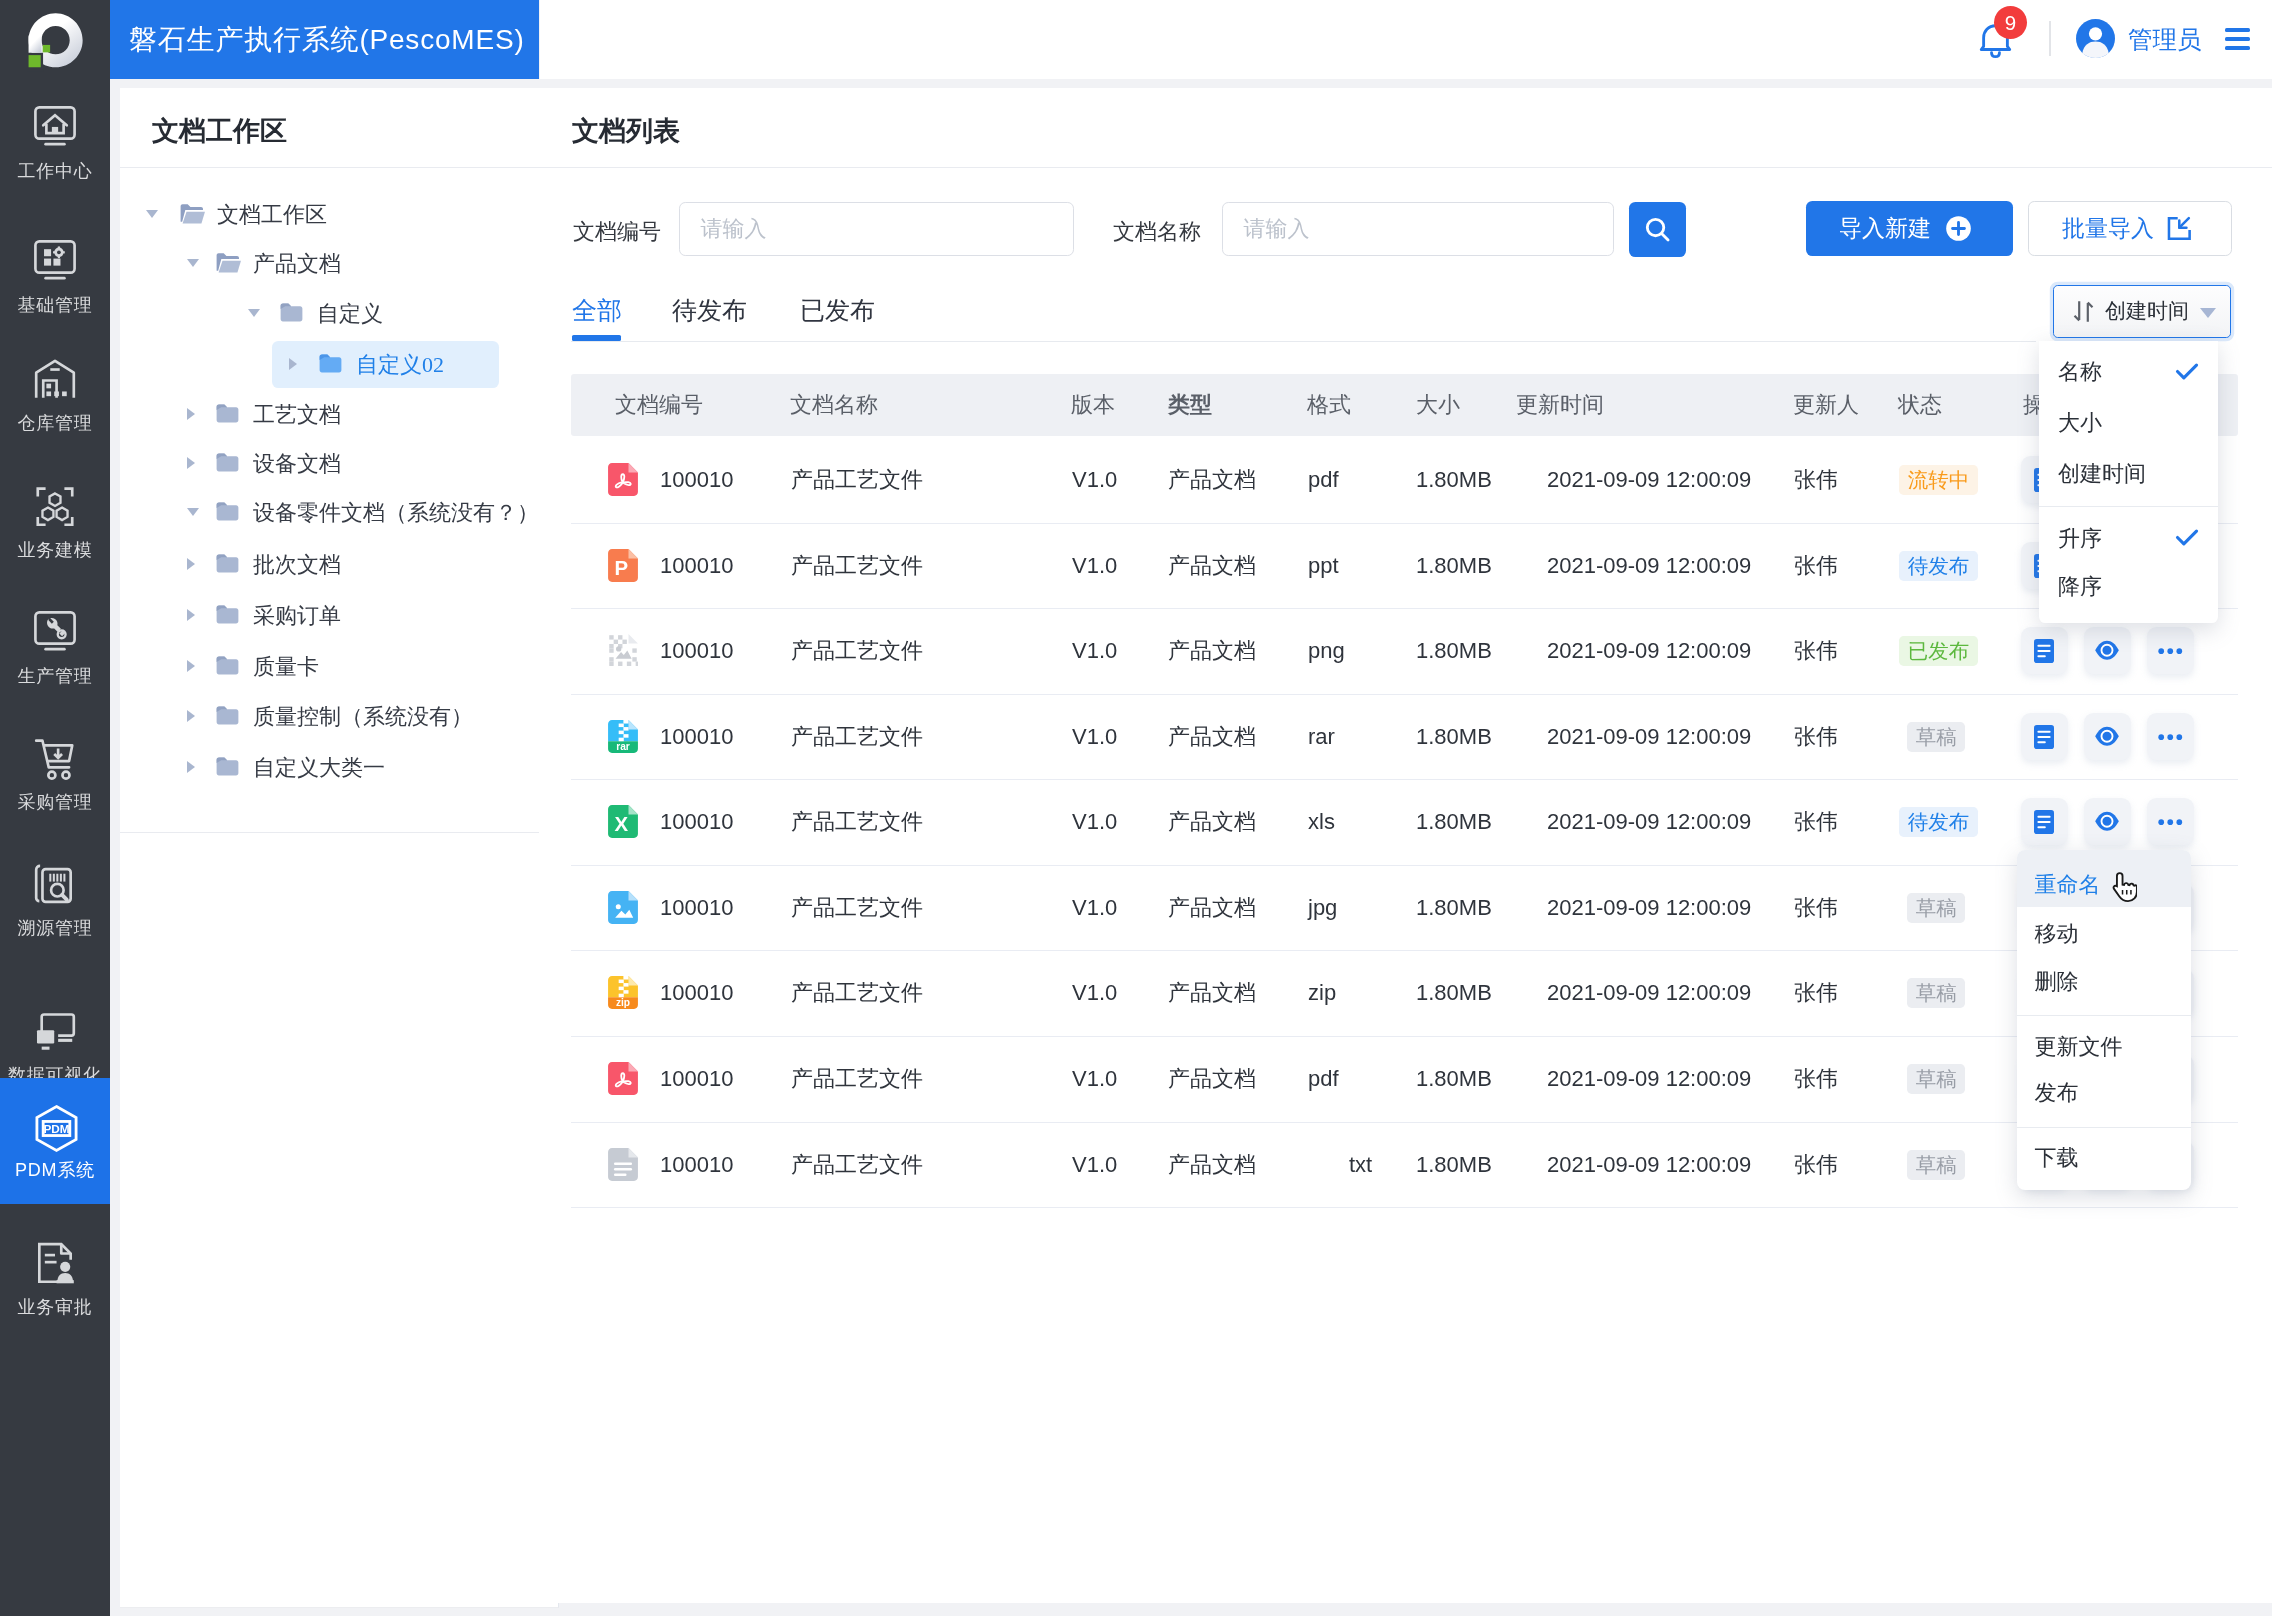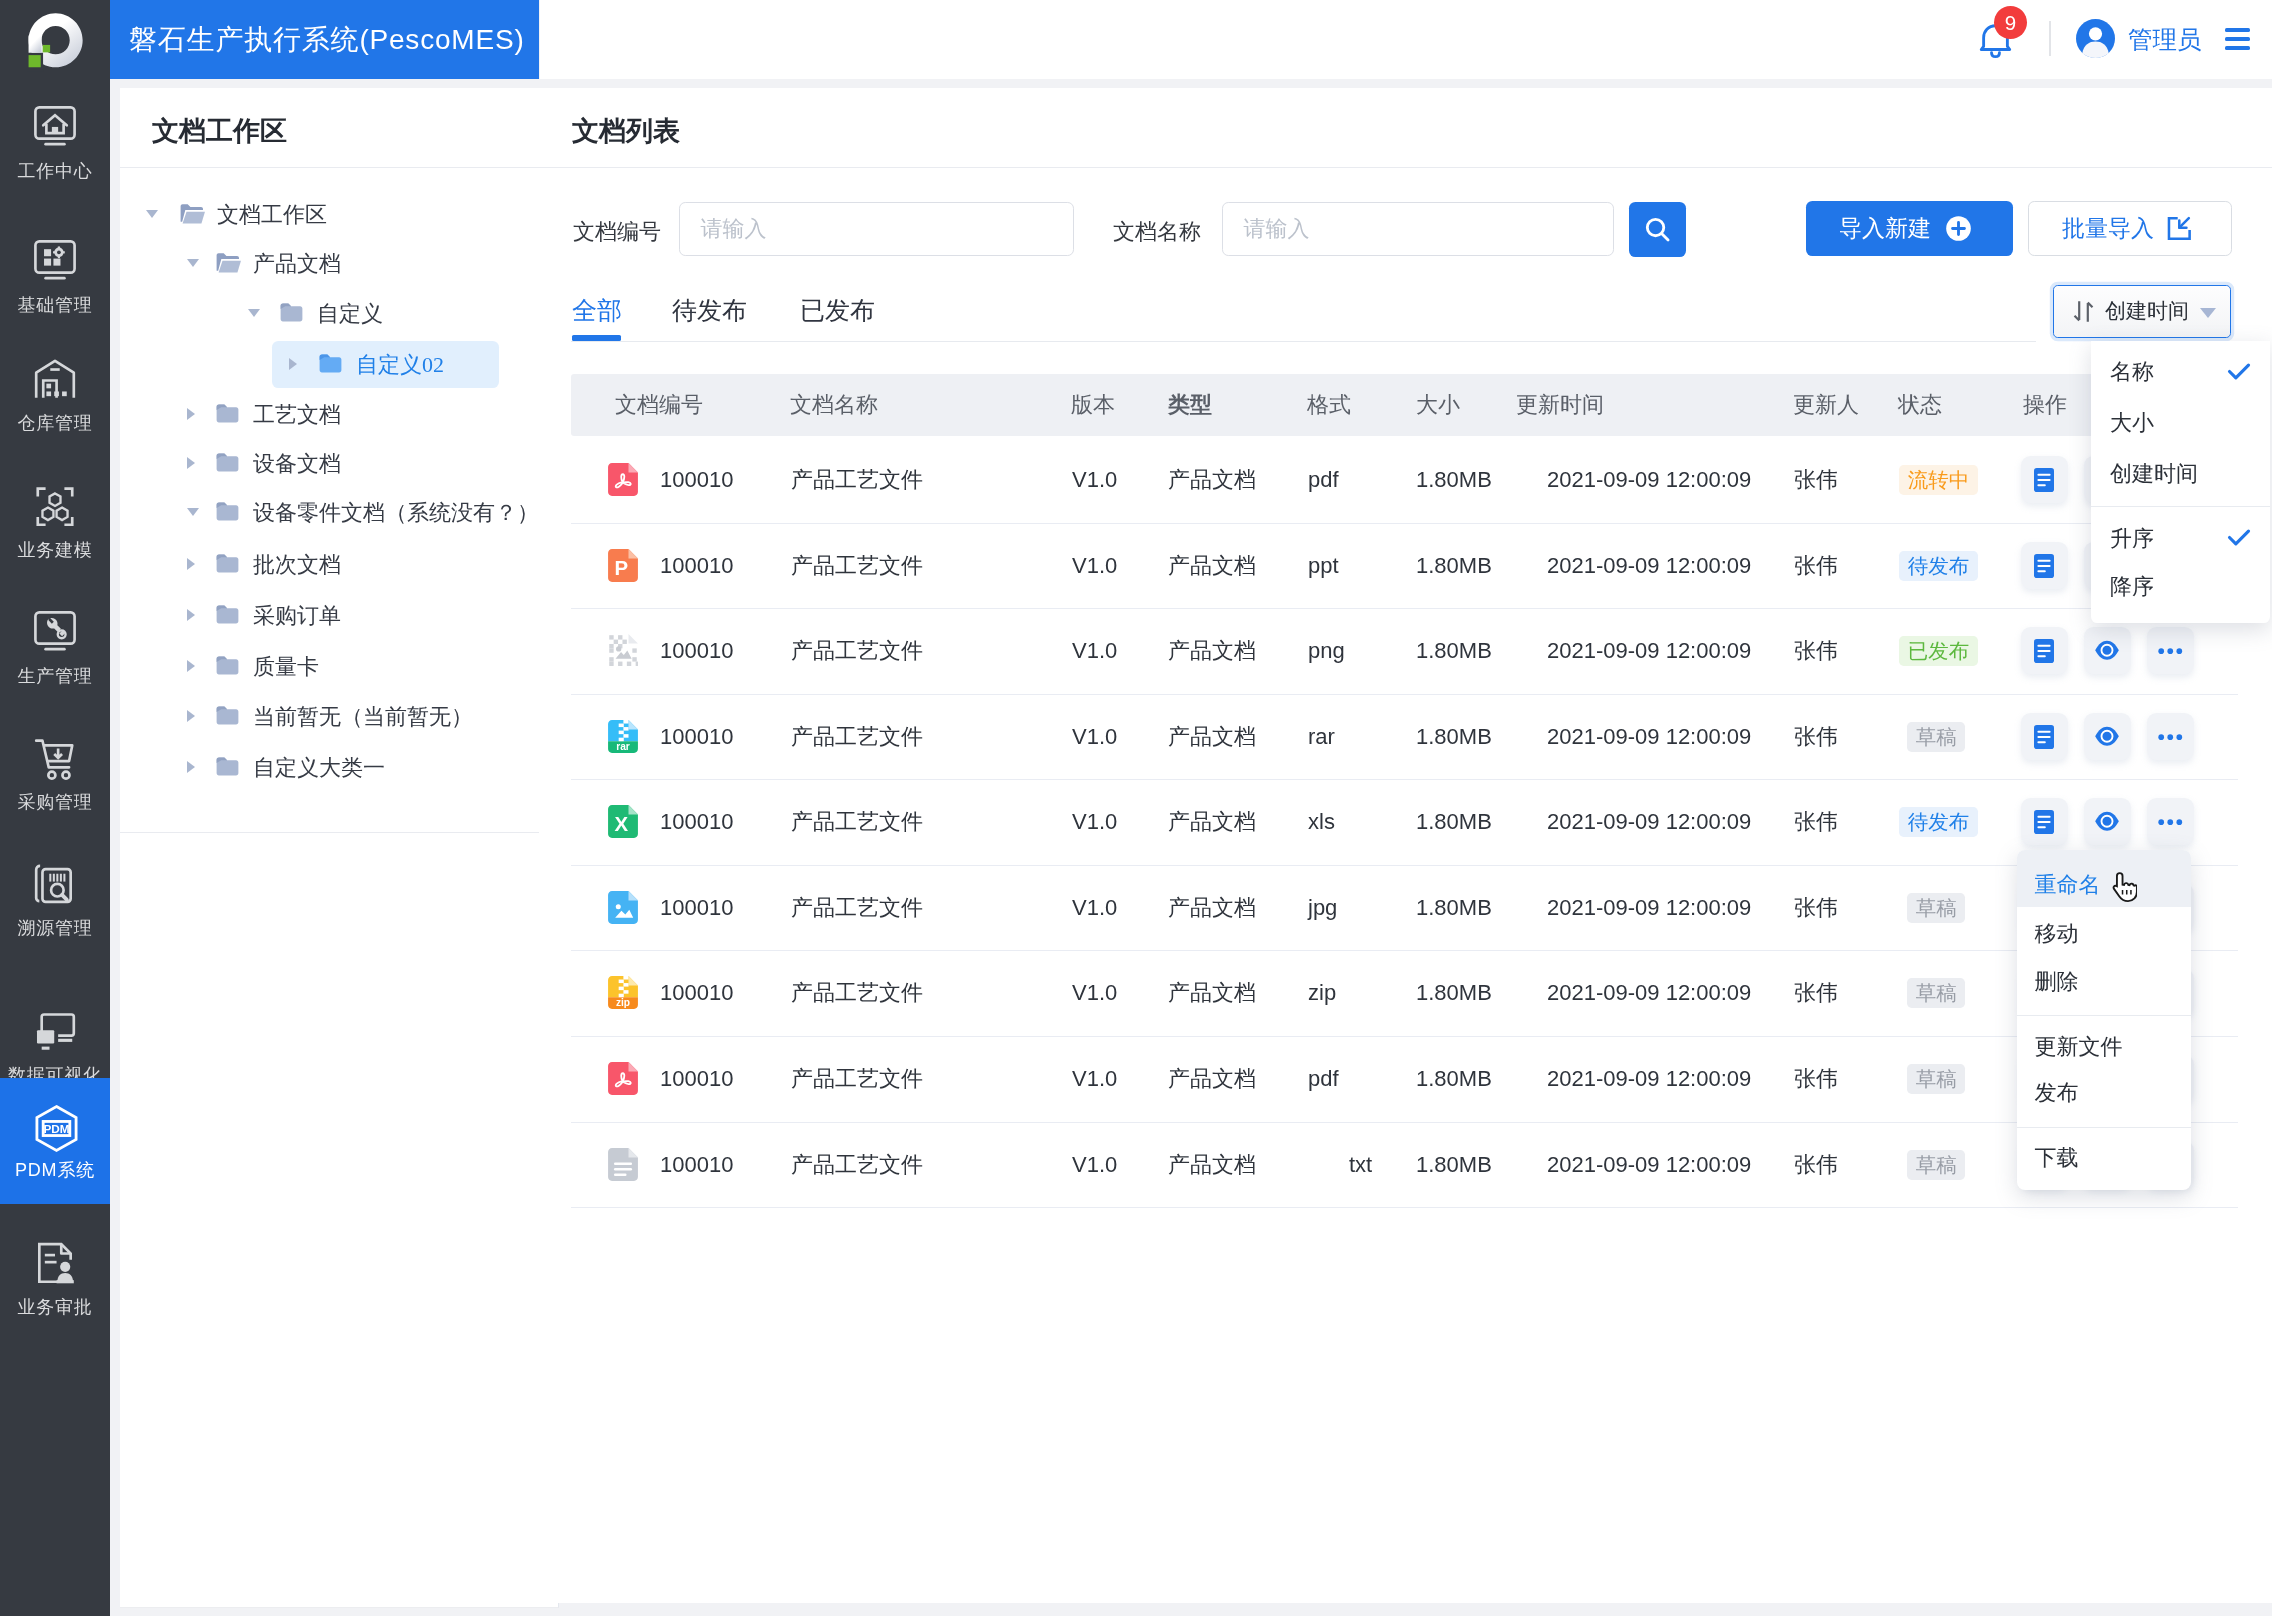--- a/index.html
+++ b/index.html
@@ -292,21 +292,21 @@
         <path d="M2 5 C2 3 3.3 2 5 2 L12 2 L15.5 5.5 L8 5.5 L2 9 Z" fill="#92a2c2"></path>
       </svg>
       <span class="abs" style="left:133px;">质量卡</span>
     </div>
     <div class="trow" style="left:0;top:603px;">
       <span class="caret right" style="left:65px;"></span>
       <svg class="abs" style="left:95px;top:14px;" width="25" height="21" viewBox="0 0 32 27">
         <path d="M2 5 C2 3 3.3 2 5 2 L12 2 L15.5 5.5 L27 5.5 C28.8 5.5 30 6.8 30 8.5 L30 22 C30 23.8 28.8 25 27 25 L5 25 C3.3 25 2 23.8 2 22 Z" fill="#a9b7d2"></path>
         <path d="M2 5 C2 3 3.3 2 5 2 L12 2 L15.5 5.5 L8 5.5 L2 9 Z" fill="#92a2c2"></path>
       </svg>
-      <span class="abs" style="left:133px;">当前暂无（当前暂无）</span>
+      <span class="abs" style="left:133px;">质量控制（系统没有）</span>
     </div>
     <div class="trow" style="left:0;top:654px;">
       <span class="caret right" style="left:65px;"></span>
       <svg class="abs" style="left:95px;top:14px;" width="25" height="21" viewBox="0 0 32 27">
         <path d="M2 5 C2 3 3.3 2 5 2 L12 2 L15.5 5.5 L27 5.5 C28.8 5.5 30 6.8 30 8.5 L30 22 C30 23.8 28.8 25 27 25 L5 25 C3.3 25 2 23.8 2 22 Z" fill="#a9b7d2"></path>
         <path d="M2 5 C2 3 3.3 2 5 2 L12 2 L15.5 5.5 L8 5.5 L2 9 Z" fill="#92a2c2"></path>
       </svg>
       <span class="abs" style="left:133px;">自定义大类一</span>
     </div>
 
@@ -769,21 +769,21 @@
 
     <div class="abs" style="left:1514px;top:197px;width:178px;height:53px;background:linear-gradient(#fdfdfe,#f3f4f6);border:1.6px solid #2176e8;border-radius:4.7px;box-shadow:0 0 0 3.2px rgba(33,118,232,0.16);">
       <svg class="abs" style="left:16.6px;top:12.6px;" width="25" height="25" viewBox="0 0 32 32" stroke="#5c6169" stroke-width="2.8" fill="none">
         <path d="M10.5 3 L10.5 27 M4.5 21.5 L10.5 27.5"></path>
         <path d="M21.5 29 L21.5 5 M27.5 10.5 L21.5 4.5"></path>
       </svg>
       <div class="abs" style="left:51px;top:0;height:50px;line-height:50px;font-size:21px;color:#2b3038;">创建时间</div>
       <div class="abs" style="left:146px;top:22px;width:0;height:0;border-left:8.7px solid transparent;border-right:8.7px solid transparent;border-top:10.3px solid #a7b6d4;"></div>
     </div>
 
-    <div class="ddpanel" style="left:1552px;top:253px;width:179px;height:282px;border-radius:0 0 6.3px 6.3px;">
+    <div class="ddpanel" style="left:1500px;top:253px;width:179px;height:282px;border-radius:0 0 6.3px 6.3px;">
       <div class="dditem" style="left:19px;top:14px;">名称</div>
       <svg class="abs" style="left:136px;top:20.5px;" width="24" height="19" viewBox="0 0 30 24">
         <path d="M3 12 L11 20 L27 4" fill="none" stroke="#2176e8" stroke-width="4" stroke-linecap="round" stroke-linejoin="round"></path>
       </svg>
       <div class="dditem" style="left:19px;top:65px;">大小</div>
       <div class="dditem" style="left:19px;top:116px;">创建时间</div>
       <div class="abs" style="left:0;top:165px;width:179px;height:0.8px;background:#e8ebf0;"></div>
       <div class="dditem" style="left:19px;top:181px;">升序</div>
       <svg class="abs" style="left:136px;top:187px;" width="24" height="19" viewBox="0 0 30 24">
         <path d="M3 12 L11 20 L27 4" fill="none" stroke="#2176e8" stroke-width="4" stroke-linecap="round" stroke-linejoin="round"></path>

